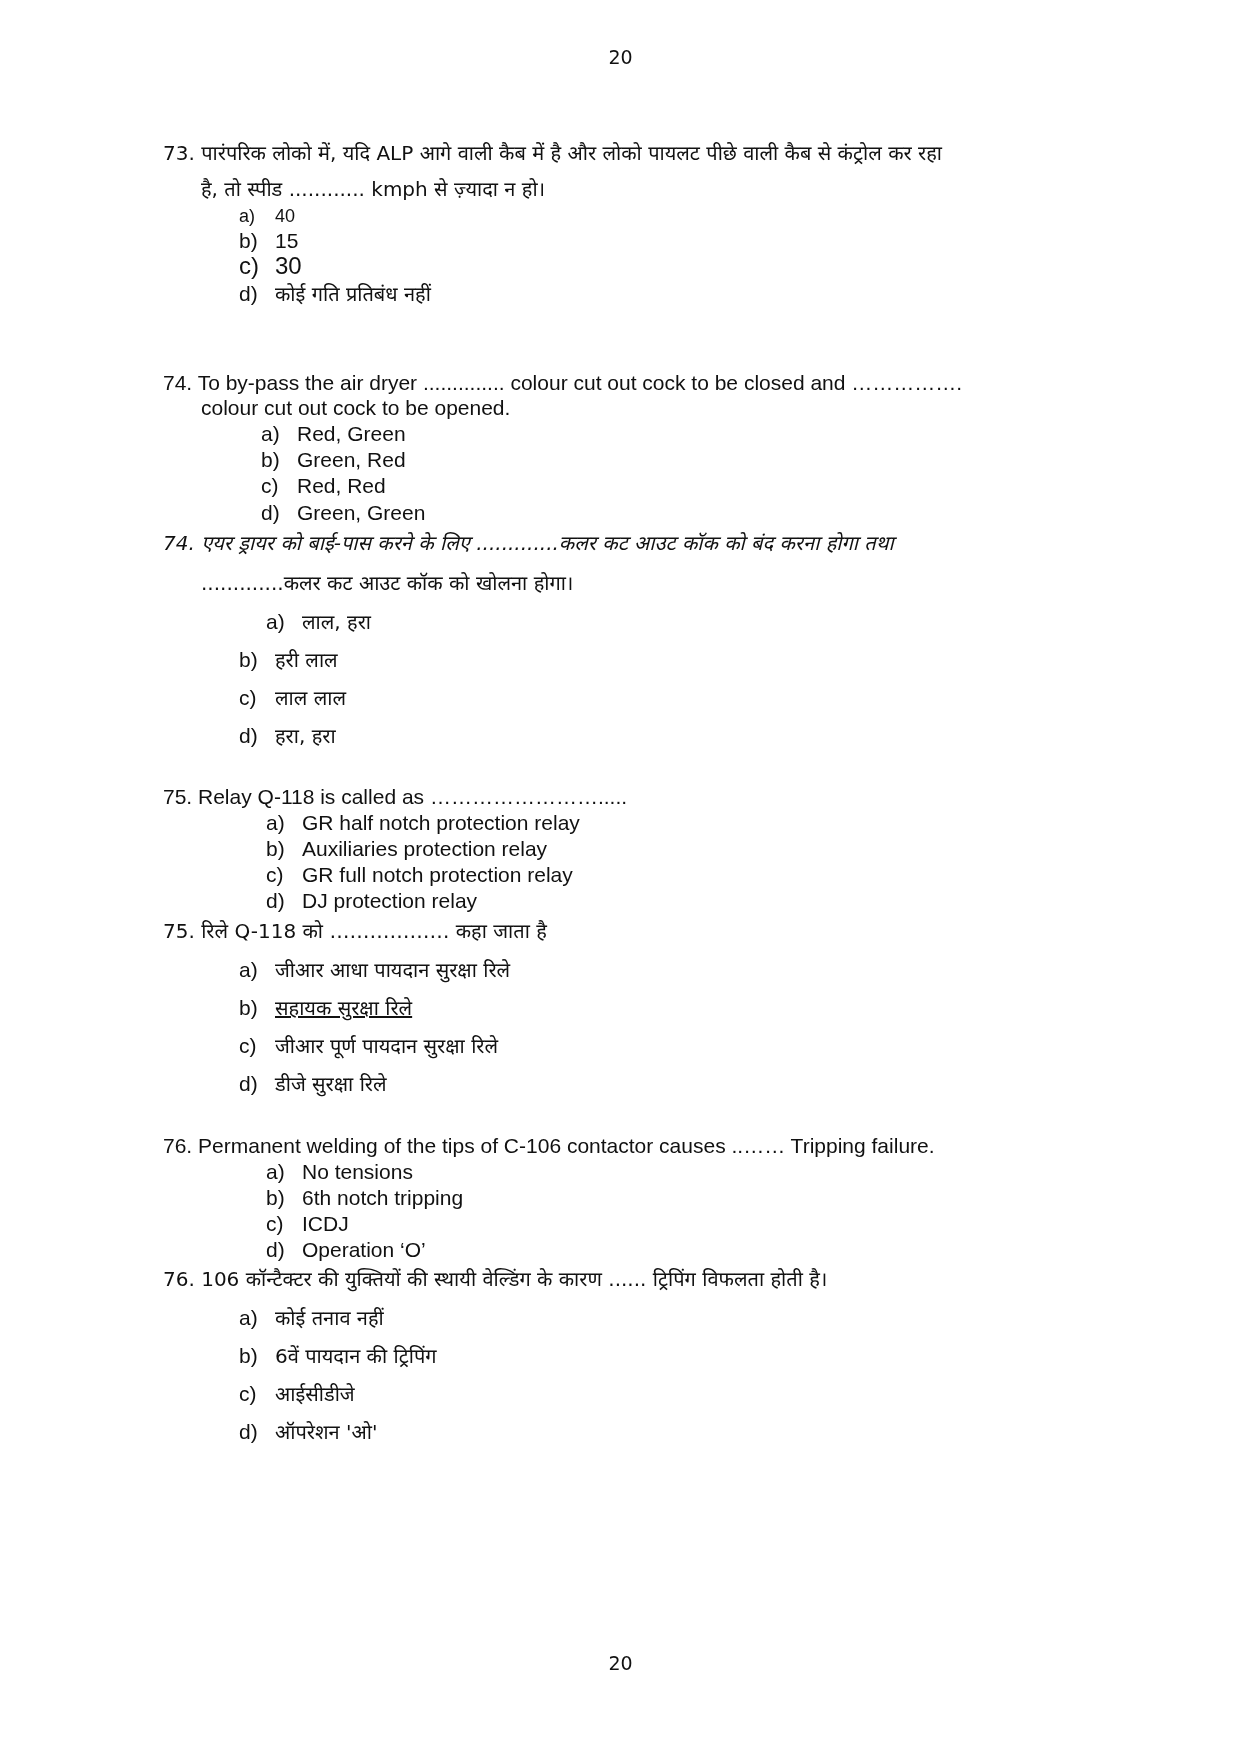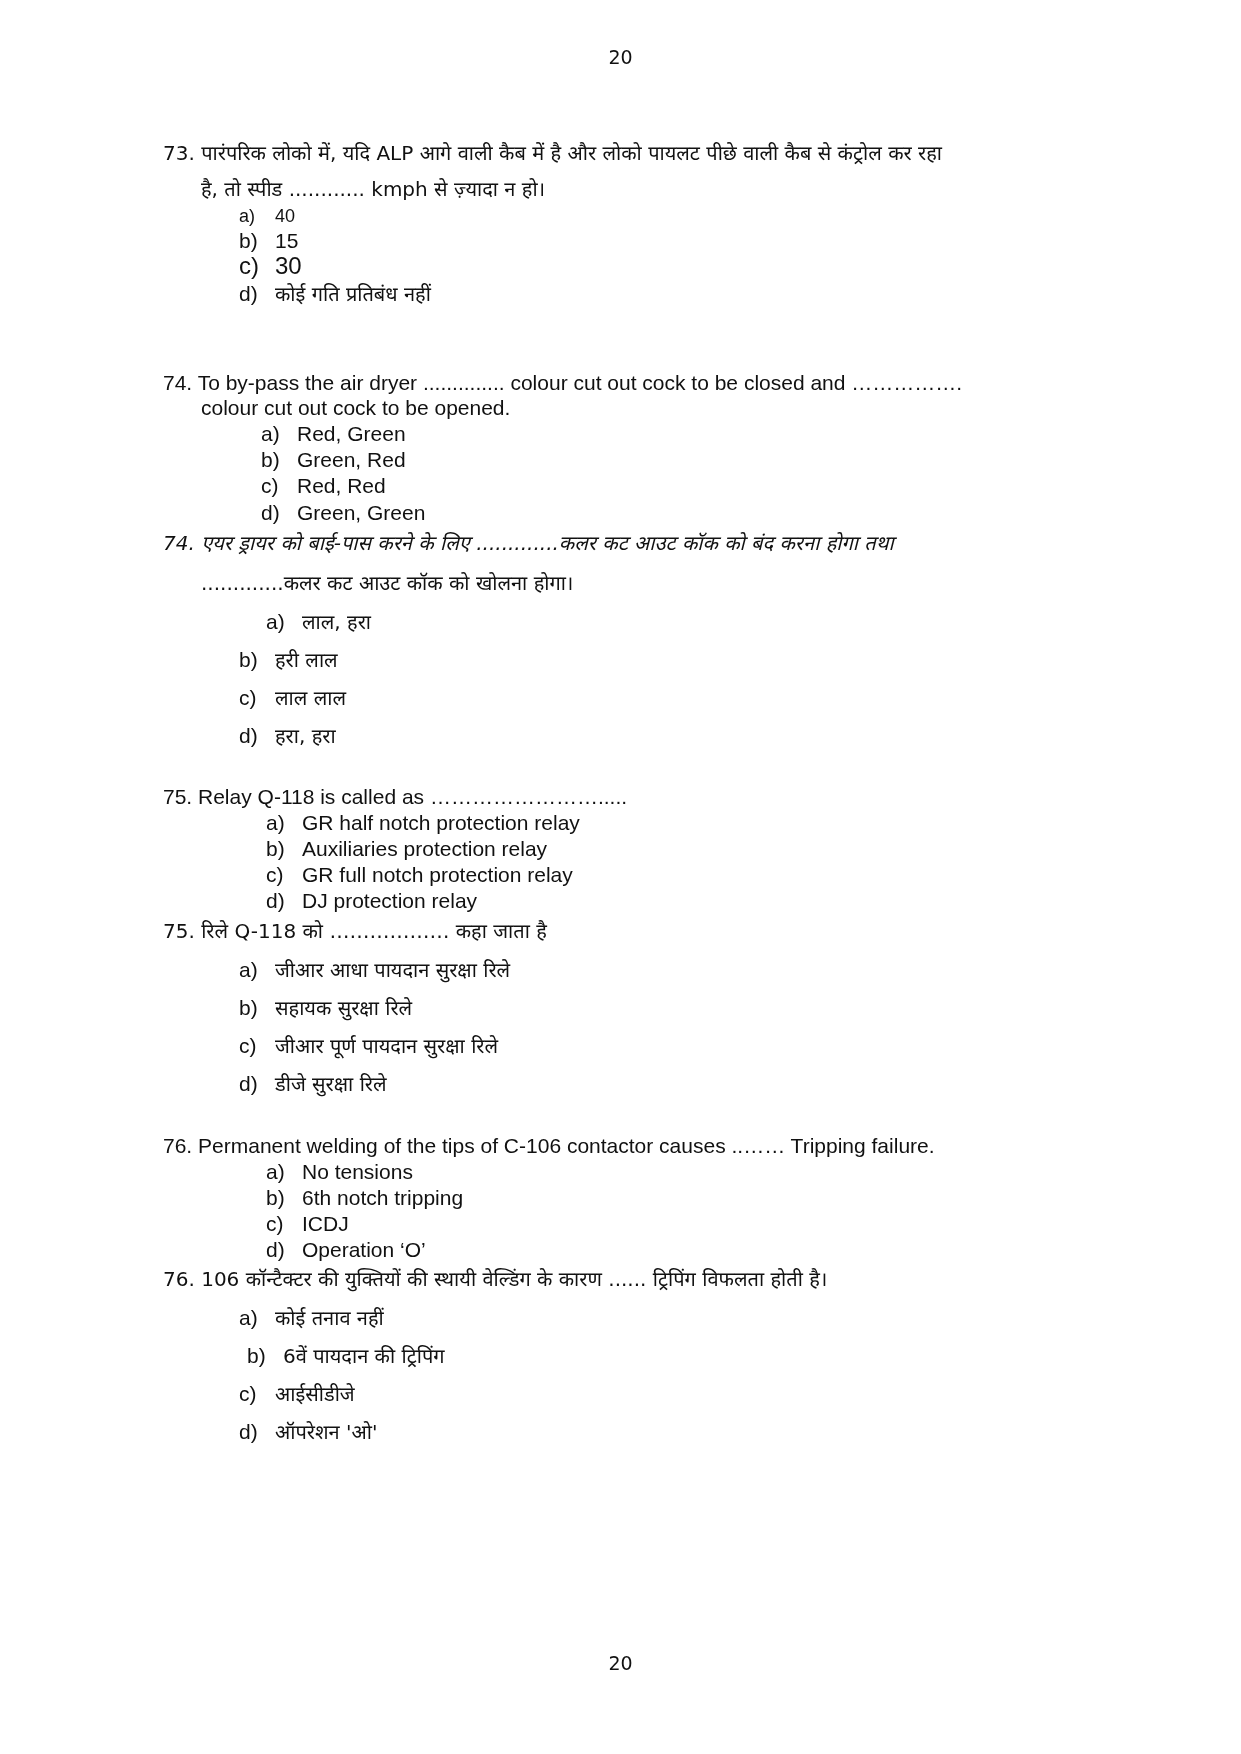--- a/index.html
+++ b/index.html
@@ -47,34 +47,34 @@
   <div class="line" style="left:163px;top:784px;">75. Relay Q-118 is called as …………………….....</div>
   <div class="opt" style="left:266px;top:810px;"><span class="lbl">a)</span><span>GR half notch protection relay</span></div>
   <div class="opt" style="left:266px;top:836px;"><span class="lbl">b)</span><span>Auxiliaries protection relay</span></div>
   <div class="opt" style="left:266px;top:862px;"><span class="lbl">c)</span><span>GR full notch protection relay</span></div>
   <div class="opt" style="left:266px;top:888px;"><span class="lbl">d)</span><span>DJ protection relay</span></div>
 </div>
 
 <div class="q hi">
   <div class="line" style="left:163px;top:918px;">75. रिले Q-118 को ……………… कहा जाता है</div>
   <div class="opt" style="left:239px;top:957px;"><span class="lbl" style="font-family:'Liberation Sans',sans-serif;font-size:21px;">a)</span><span>जीआर आधा पायदान सुरक्षा रिले</span></div>
-  <div class="opt" style="left:239px;top:995px;"><span class="lbl" style="font-family:'Liberation Sans',sans-serif;font-size:21px;">b)</span><span>सहायक सुरक्षा रिले</span></div>
+  <div class="opt" style="left:239px;top:995px;text-decoration:underline;"><span class="lbl" style="font-family:'Liberation Sans',sans-serif;font-size:21px;">b)</span><span>सहायक सुरक्षा रिले</span></div>
   <div class="opt" style="left:239px;top:1033px;"><span class="lbl" style="font-family:'Liberation Sans',sans-serif;font-size:21px;">c)</span><span>जीआर पूर्ण पायदान सुरक्षा रिले</span></div>
   <div class="opt" style="left:239px;top:1071px;"><span class="lbl" style="font-family:'Liberation Sans',sans-serif;font-size:21px;">d)</span><span>डीजे सुरक्षा रिले</span></div>
 </div>
 
 <div class="q">
   <div class="line" style="left:163px;top:1133px;">76. Permanent welding of the tips of C-106 contactor causes ..…… Tripping failure.</div>
   <div class="opt" style="left:266px;top:1159px;"><span class="lbl">a)</span><span>No tensions</span></div>
   <div class="opt" style="left:266px;top:1185px;"><span class="lbl">b)</span><span>6th notch tripping</span></div>
   <div class="opt" style="left:266px;top:1211px;"><span class="lbl">c)</span><span>ICDJ</span></div>
   <div class="opt" style="left:266px;top:1237px;"><span class="lbl">d)</span><span>Operation ‘O’</span></div>
 </div>
 
 <div class="q hi">
   <div class="line" style="left:163px;top:1266px;">76. 106 कॉन्टैक्टर की युक्तियों की स्थायी वेल्डिंग के कारण ...... ट्रिपिंग विफलता होती है।</div>
   <div class="opt" style="left:239px;top:1305px;"><span class="lbl" style="font-family:'Liberation Sans',sans-serif;font-size:21px;">a)</span><span>कोई तनाव नहीं</span></div>
-  <div class="opt" style="left:239px;top:1343px;margin-left:8px;"><span class="lbl" style="font-family:'Liberation Sans',sans-serif;font-size:21px;">b)</span><span>6वें पायदान की ट्रिपिंग</span></div>
+  <div class="opt" style="left:239px;top:1343px;"><span class="lbl" style="font-family:'Liberation Sans',sans-serif;font-size:21px;">b)</span><span>6वें पायदान की ट्रिपिंग</span></div>
   <div class="opt" style="left:239px;top:1381px;"><span class="lbl" style="font-family:'Liberation Sans',sans-serif;font-size:21px;">c)</span><span>आईसीडीजे</span></div>
   <div class="opt" style="left:239px;top:1419px;"><span class="lbl" style="font-family:'Liberation Sans',sans-serif;font-size:21px;">d)</span><span>ऑपरेशन 'ओ'</span></div>
 </div>
 
 <div class="page-num" style="top:1652px;">20</div>
 
 </body></html>

